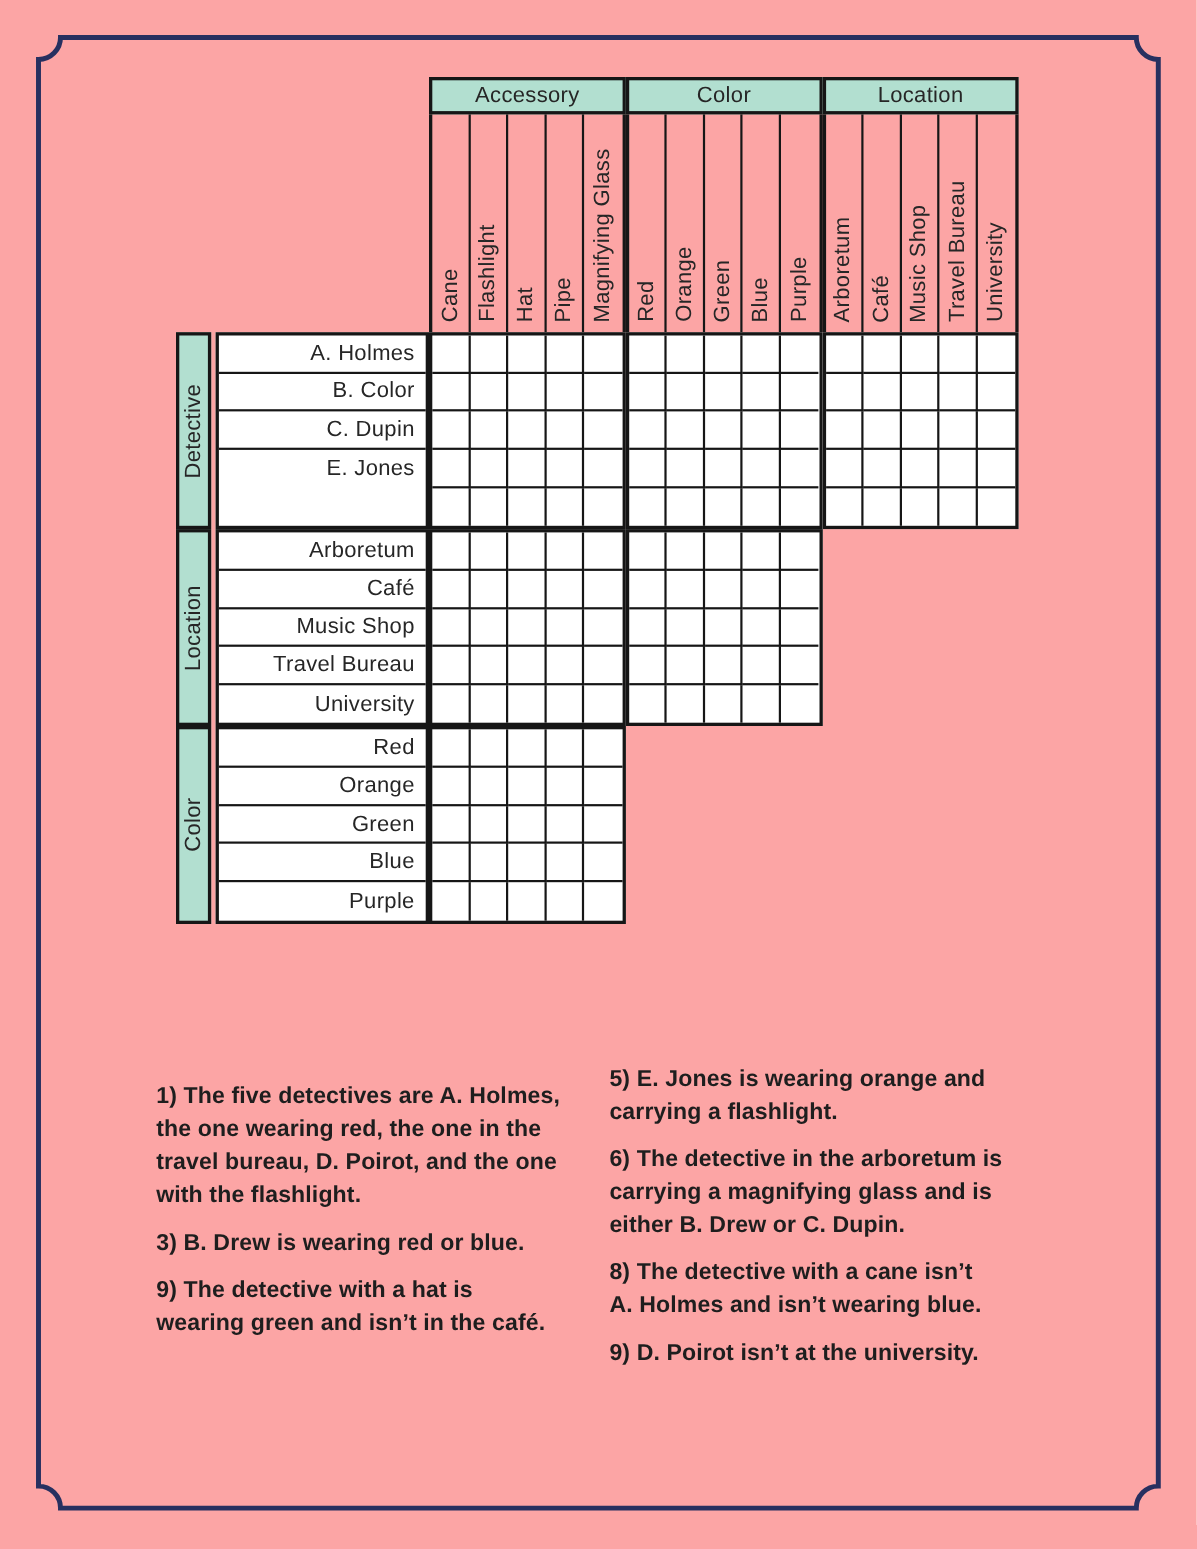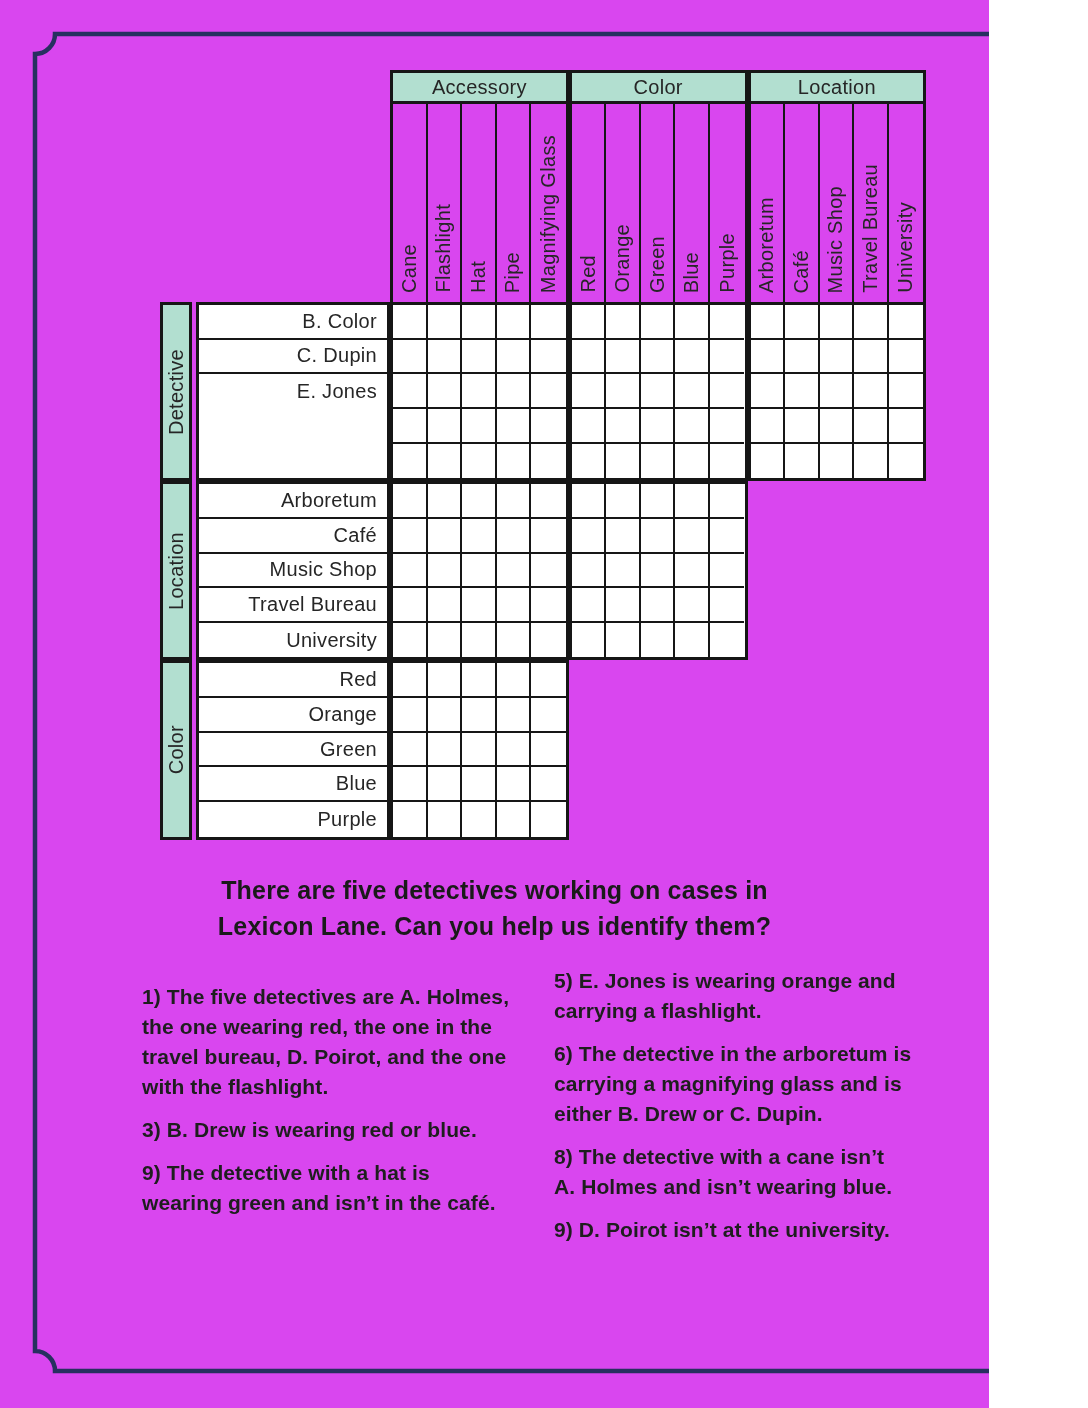--- a/index.html
+++ b/index.html
@@ -1,18 +1,18 @@
 <!DOCTYPE html>
 <html><head>
 <meta charset="utf-8">
 <style>
   html,body { margin:0; padding:0; background:#ffffff; }
   * { box-sizing:border-box; }
   .page {
-    position:relative; width:989px; height:1408px; background:#d946ef;
+    position:relative; width:1088px; height:1408px; background:#fca5a5;
     font-family:"Liberation Sans","DejaVu Sans",sans-serif; overflow:hidden;
   }
   .frame { position:absolute; left:0; top:0; width:1088px; height:1408px; pointer-events:none; }
 
   
   .grid {
     position:absolute; left:160px; top:70px;
     display:grid;
     grid-template-columns:36px 194px repeat(15, 35.75px);
     grid-template-rows:34px 198px repeat(15, 35.85px);
@@ -133,20 +133,21 @@
           <span class="vtext">Travel Bureau</span>
         </div>
         <div class="collabel">
           <span class="vtext">University</span>
         </div>
       </div>
       <div class="sidebox" style="grid-area: 3 / 1 / 8 / 2;">
         <span class="vtext">Detective</span>
       </div>
       <div class="rowlabels" style="grid-area: 3 / 2 / 8 / 3;">
+        <div class="rowlabel">A. Holmes</div>
         <div class="rowlabel">B. Color</div>
         <div class="rowlabel">C. Dupin</div>
         <div class="rowlabel">E. Jones</div>
       </div>
       <div class="block" style="grid-area: 3 / 3 / 8 / 8;">
         <div class="cell"></div>
         <div class="cell"></div>
         <div class="cell"></div>
         <div class="cell"></div>
         <div class="cell"></div>
@@ -321,22 +322,20 @@
         <div class="cell"></div>
         <div class="cell"></div>
         <div class="cell"></div>
         <div class="cell"></div>
         <div class="cell"></div>
         <div class="cell"></div>
         <div class="cell"></div>
       </div>
     </div>
 
-  <h1 class="title">There are five detectives working on cases in
-Lexicon Lane. Can you help us identify them?</h1>
 
   <div class="clues clues-left">
     <p class="clue">1) The five detectives are A. Holmes,
 the one wearing red, the one in the
 travel bureau, D. Poirot, and the one
 with the flashlight.</p>
     <p class="clue">3) B. Drew is wearing red or blue.</p>
     <p class="clue">9) The detective with a hat is
 wearing green and isn’t in the café.</p>
   </div>

